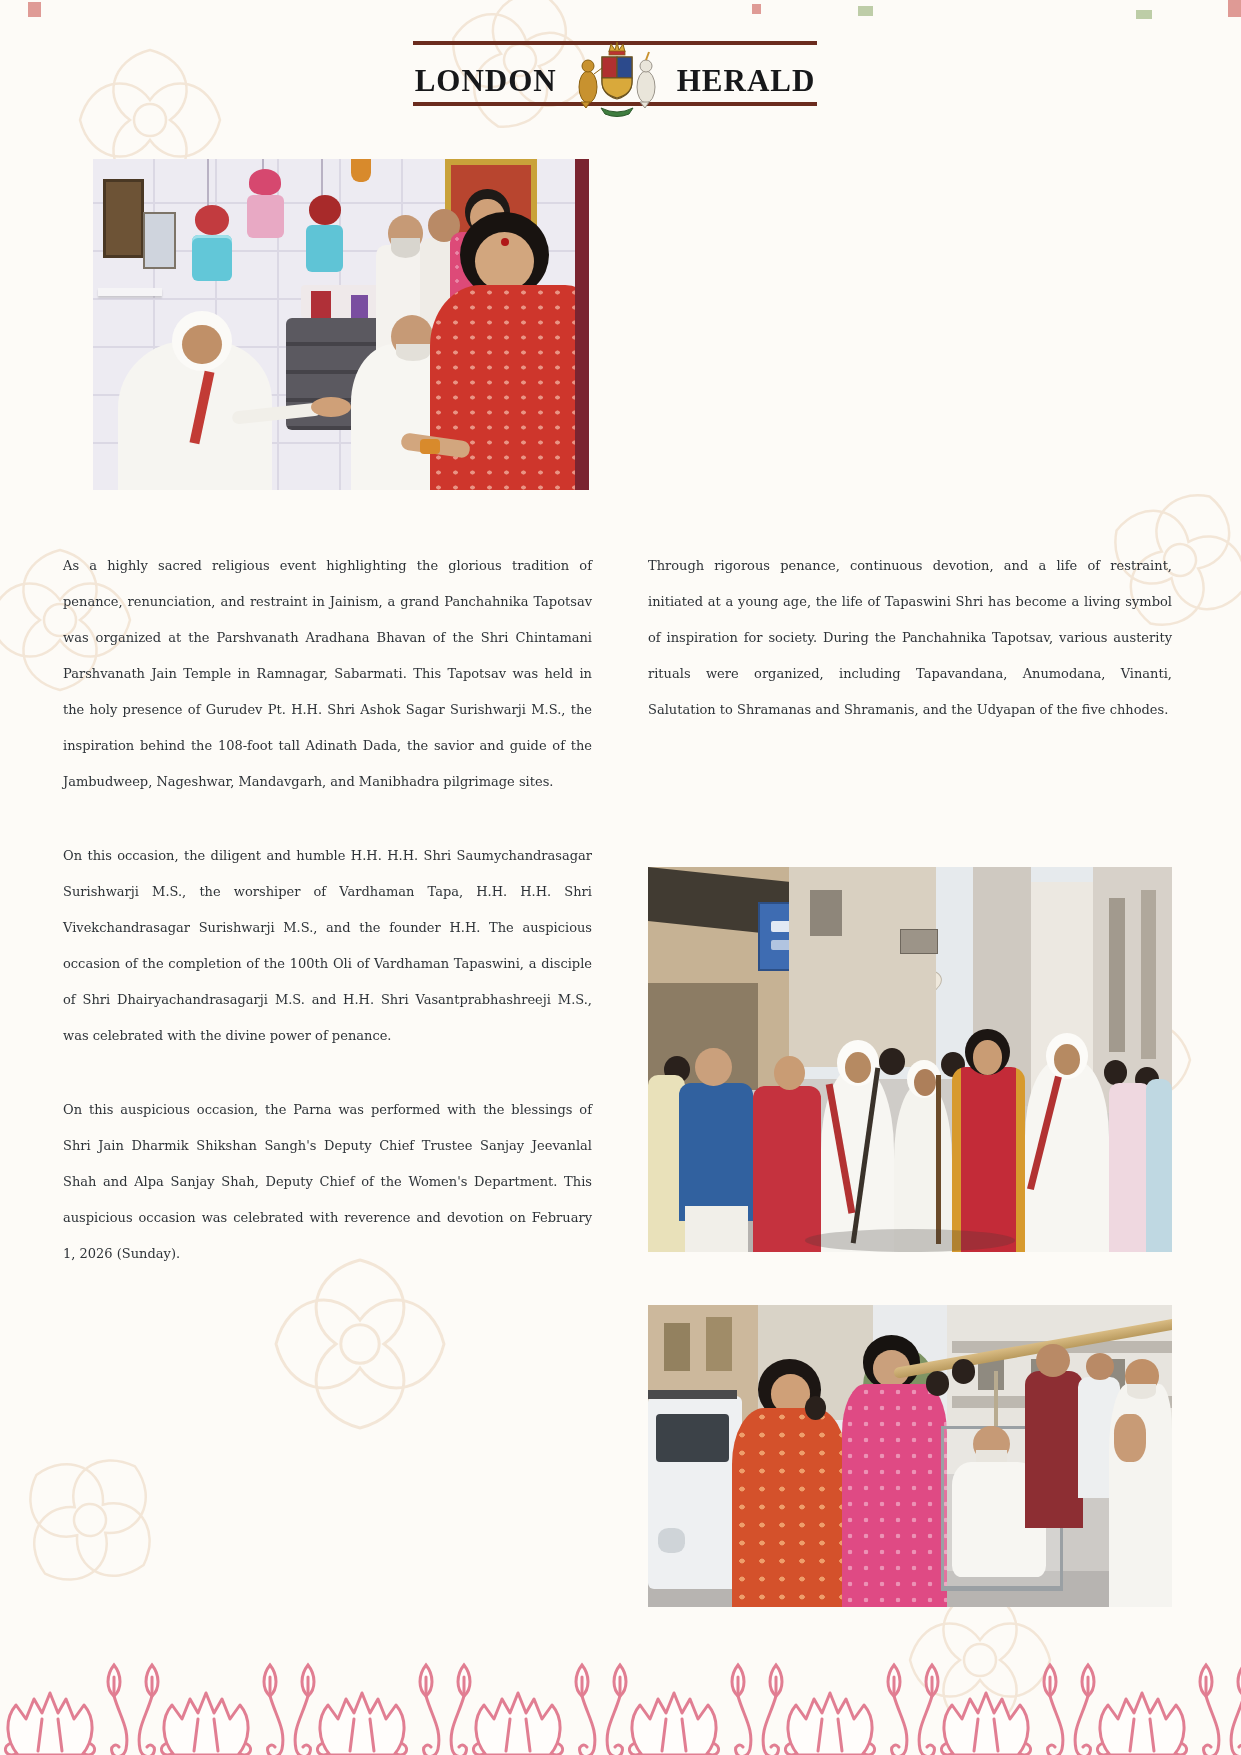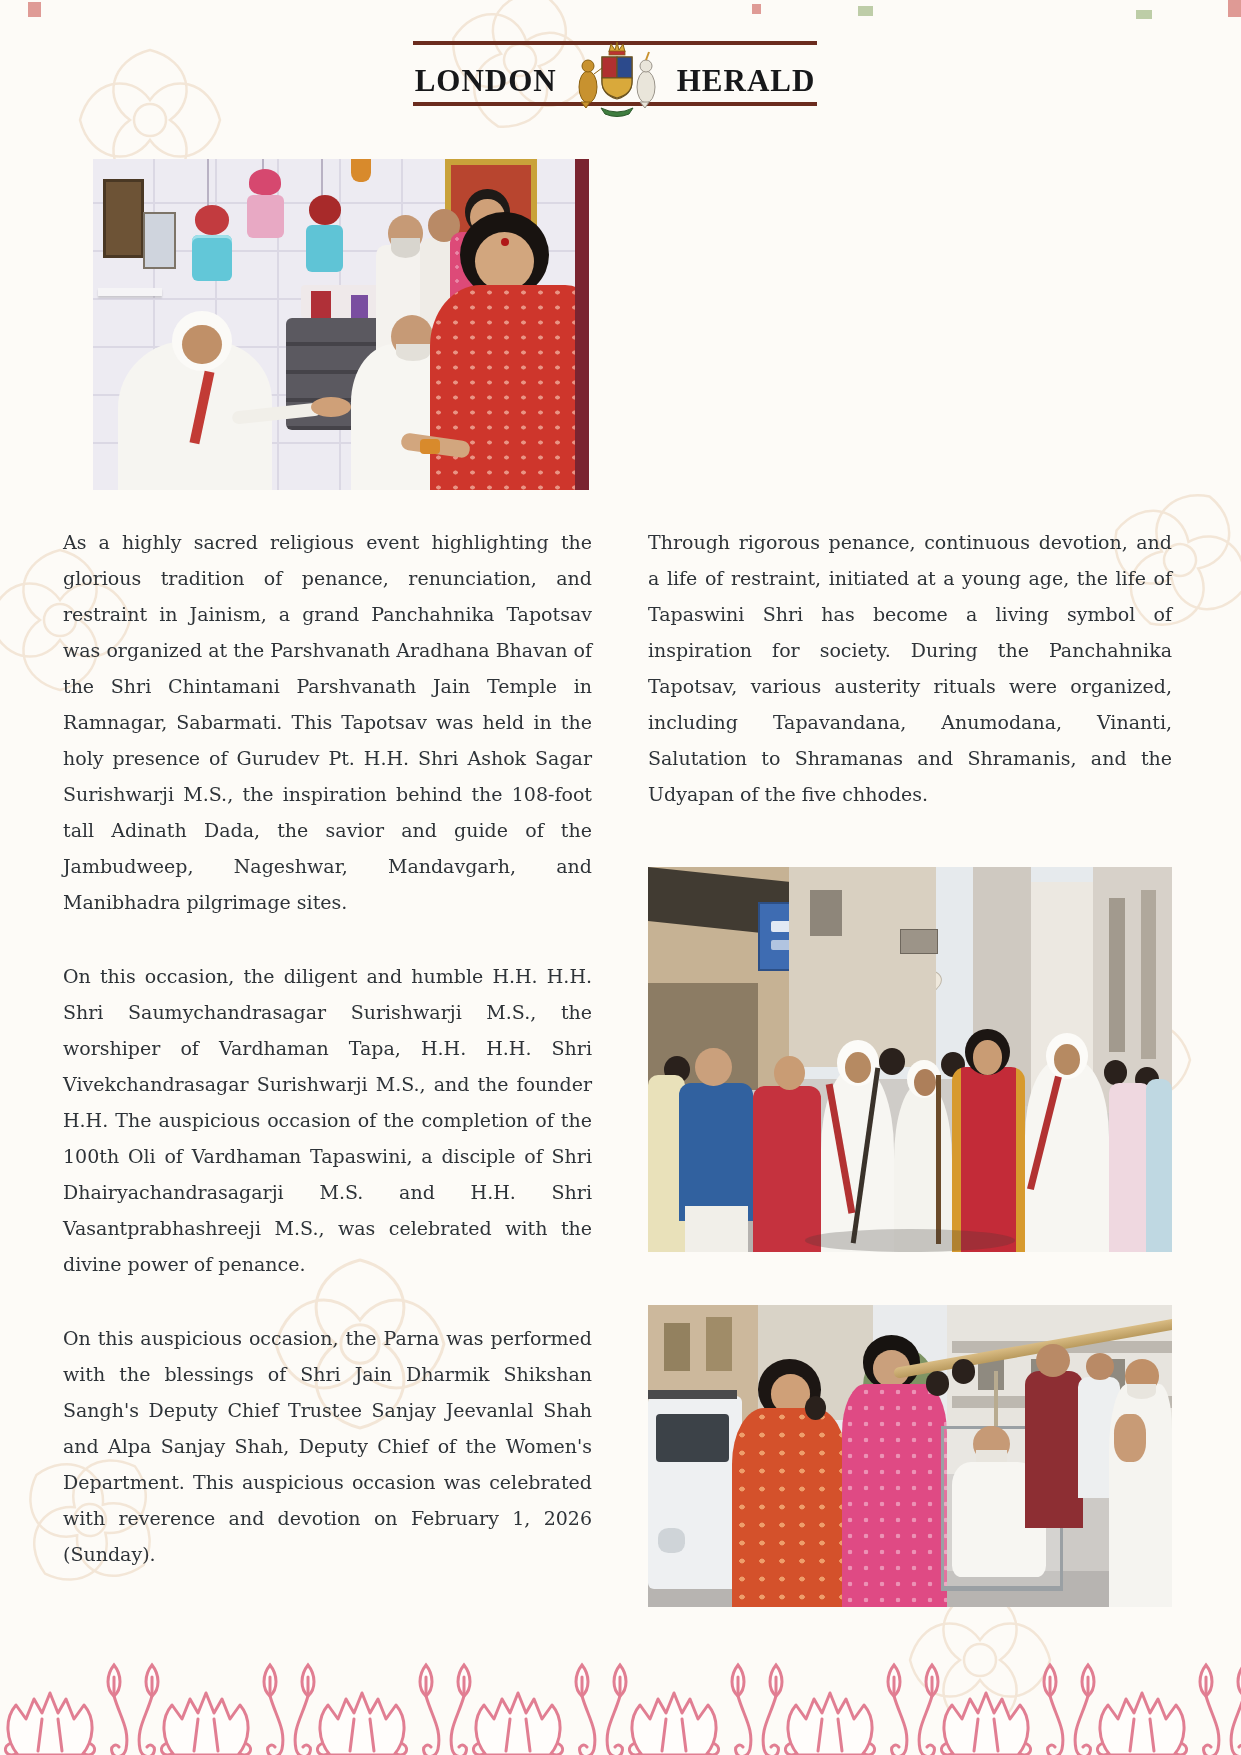--- a/index.html
+++ b/index.html
@@ -19,21 +19,21 @@
     letter-spacing:1px;color:#17181a;line-height:58px;
   }
   .crest{width:92px;height:76px;margin-top:-2px;flex:0 0 auto;}
   
   .headline{
     position:absolute;left:645px;top:148px;width:532px;
     font-family:"Liberation Serif", serif;font-weight:bold;
     font-size:38px;line-height:47px;color:#cf2030;margin:0;
   }
   
-  .col{position:absolute;top:524px;font-size:19px;line-height:36px;text-align:justify;}
+  .col{position:absolute;top:548px;font-size:13px;line-height:36px;text-align:justify;}
   .col p{margin:0 0 38px 0;}
   .col-left{left:63px;width:529px;}
   .col-right{left:648px;width:524px;}
   
   .photo{position:absolute;overflow:hidden;background:#ddd;}
   .photo *{position:absolute;}
   .photo1{left:93px;top:159px;width:496px;height:331px;}
   .photo2{left:648px;top:867px;width:524px;height:385px;}
   .photo3{left:648px;top:1305px;width:524px;height:302px;}
   .head{border-radius:50%;}

